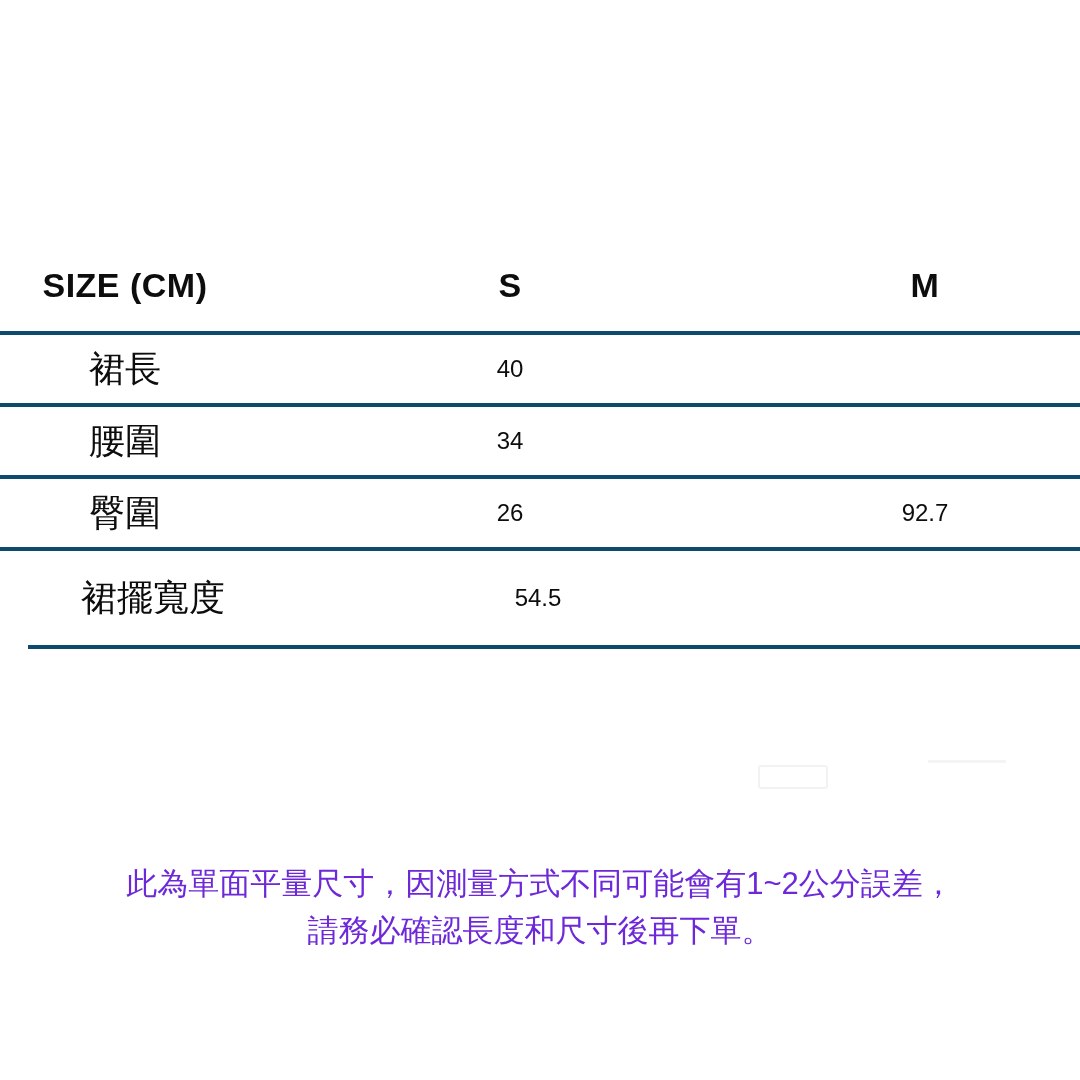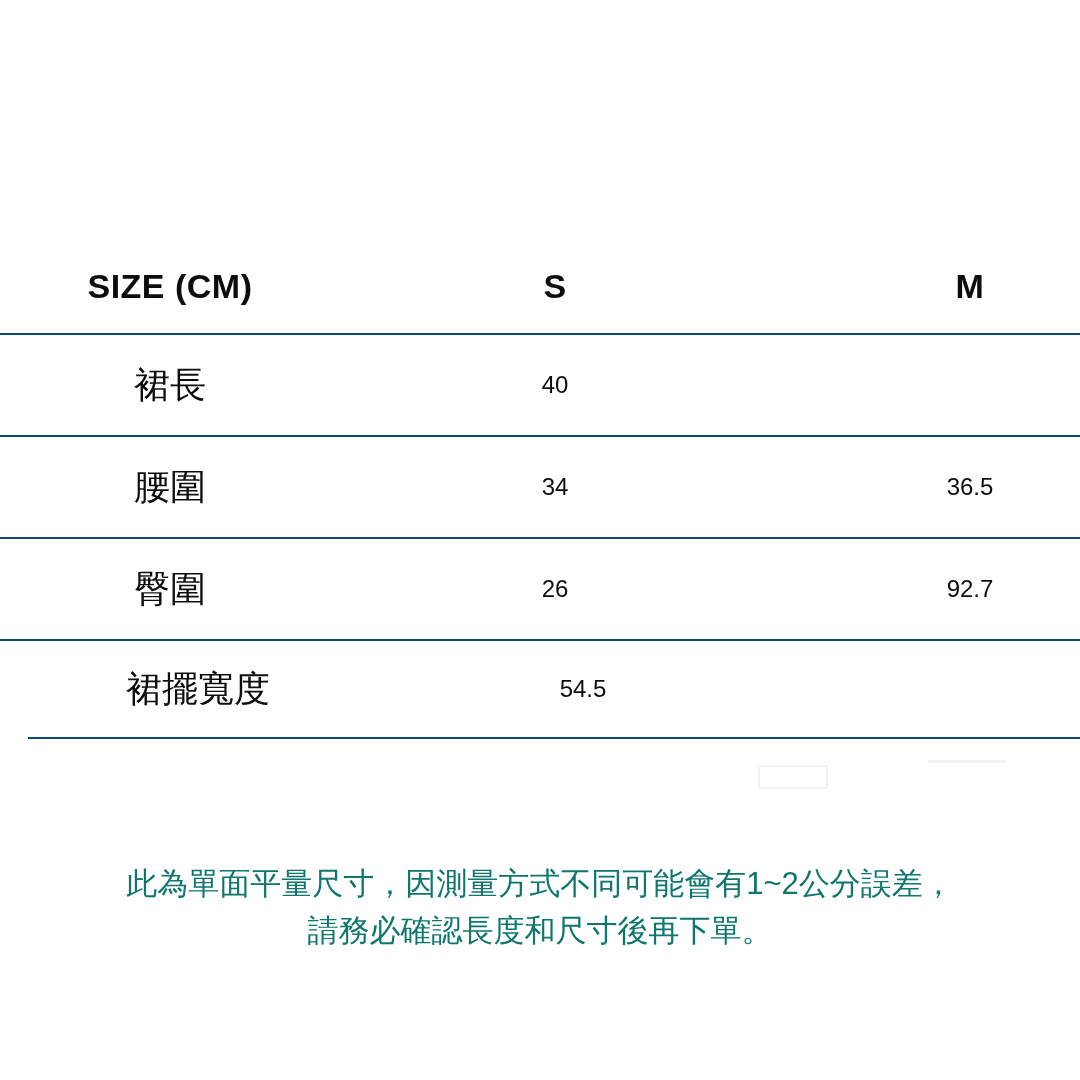--- a/index.html
+++ b/index.html
@@ -20,29 +20,28 @@
     position: absolute;
     top: 250px;
     left: 0;
     width: 1080px;
   }
   .row {
     display: grid;
     grid-template-columns: 250px 520px 310px;
     align-items: center;
     box-sizing: border-box;
-    border-bottom: 2px solid #0c4a6e;
-    padding-left: 45px;
+    border-bottom: 4px solid #0c4a6e;
   }
   .row.header {
     height: 85px;
     padding-bottom: 10px;
   }
   .row.data {
-    height: 102px;
+    height: 72px;
   }
   .row.data:last-child {
     height: 98px;
     margin-left: 28px;
   }
   .cell {
     text-align: center;
     white-space: nowrap;
   }
   .header .cell {
@@ -60,21 +59,21 @@
   }
   .note {
     position: absolute;
     top: 860px;
     left: 0;
     width: 1080px;
     text-align: center;
     font-size: 31px;
     line-height: 47px;
     font-weight: 400;
-    color: #0f766e;
+    color: #6d28d9;
   }
   
   .artifact {
     position: absolute;
     border-radius: 3px;
     pointer-events: none;
   }
   .artifact.a1 {
     left: 758px;
     top: 765px;
@@ -105,21 +104,20 @@
     </div>
 
     <div class="row data">
       <div class="cell rowlabel">裙長</div>
       <div class="cell value">40</div>
     </div>
 
     <div class="row data">
       <div class="cell rowlabel">腰圍</div>
       <div class="cell value">34</div>
-      <div class="cell value">36.5</div>
     </div>
 
     <div class="row data">
       <div class="cell rowlabel">臀圍</div>
       <div class="cell value">26</div>
       <div class="cell value">92.7</div>
     </div>
 
     <div class="row data">
       <div class="cell rowlabel">裙擺寬度</div>

